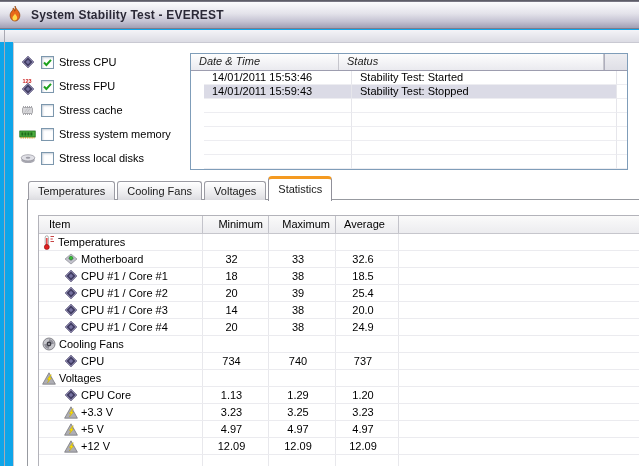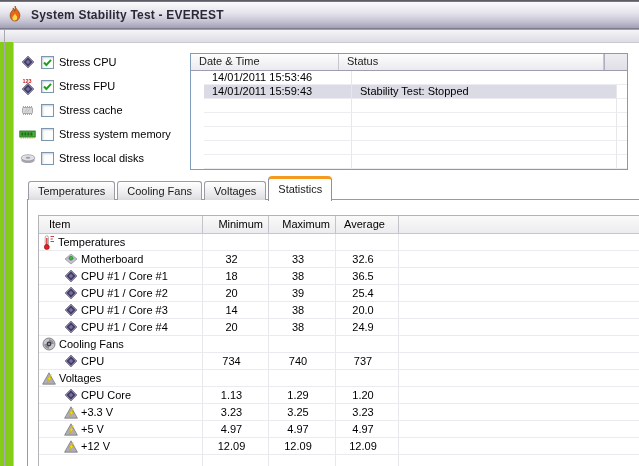--- a/index.html
+++ b/index.html
@@ -1,19 +1,19 @@
 <!DOCTYPE html>
 <html><head>
 <meta charset="utf-8">
 <style>
   * { margin:0; padding:0; box-sizing:border-box; }
   body { background:#ffffff; font-family:"Liberation Sans", sans-serif; }
   #window {
     position:relative; width:639px; height:466px; overflow:hidden;
-    background:#84cc16; font-size:11px; color:#000;
+    background:#0ea5e9; font-size:11px; color:#000;
   }
   
   #top-edge { position:absolute; top:0; left:0; right:0; height:2px;
     background:linear-gradient(#50505a,#84828f); }
   
   #titlebar {
     position:absolute; top:2px; left:0; right:0; height:27px;
     background:linear-gradient(180deg,#fbfbfd 0%,#e3e2ea 45%,#c4c2d2 75%,#a19fb4 100%);
     border-bottom:1px solid #7e7c8c;
     display:flex; align-items:center;
@@ -32,21 +32,21 @@
   .stress-row { height:24px; display:flex; align-items:center; }
   .stress-icon { width:19px; display:flex; justify-content:center; align-items:center; }
   .checkbox { width:13px; height:13px; border:1px solid #7c97ad; background:#fff;
     margin-left:4px; display:flex; align-items:center; justify-content:center;
     box-shadow:inset 1px 1px 2px rgba(70,95,125,.3); }
   .stress-label { margin-left:5px; white-space:nowrap; }
   
   #log-table { position:absolute; left:190px; top:53px; width:438px; height:117px;
     border:1px solid #7f9db9; background:#fff; overflow:hidden; }
   #log-header { display:flex; height:17px;
-    background:linear-gradient(#fefefe,#eaeaef); border-bottom:1px solid #9d9daf; }
+    background:linear-gradient(#fefefe,#eaeaef); border-bottom:1px solid #9d9daf;font-style:italic; }
   .log-hcell { padding:1px 0 0 8px; border-right:1px solid #c6c6cd; color:#1c1c1c;
     white-space:nowrap; overflow:hidden; }
   .log-hcell.c1 { width:148px; }
   .log-hcell.c2 { width:265px; }
   .log-hfill { flex:1; background:linear-gradient(#ededf1,#dfdfe6); border-left:1px solid #aeaebc; }
   .log-row { display:flex; height:14px;margin-left:13px; }
   .log-cell { padding:0 0 0 8px; border-right:1px solid #e6e6eb; border-bottom:1px solid #ededf1;
     font-size:11px; line-height:13px; white-space:nowrap; overflow:hidden; }
   .log-cell.c1 { width:148px; }
   .log-cell.c2 { width:265px; }
@@ -182,20 +182,21 @@
 
   <div id="log-table">
     <div id="log-header">
       <div class="log-hcell c1">Date &amp; Time</div>
       <div class="log-hcell c2">Status</div>
       <div class="log-hfill"></div>
     </div>
     <div id="log-rows">
         <div class="log-row">
           <div class="log-cell c1">14/01/2011 15:53:46</div>
+          <div class="log-cell c2">Stability Test: Started</div>
           <div class="log-fill"></div>
         </div>
         <div class="log-row selected">
           <div class="log-cell c1">14/01/2011 15:59:43</div>
           <div class="log-cell c2">Stability Test: Stopped</div>
           <div class="log-fill"></div>
         </div>
         <div class="log-row">
           <div class="log-cell c1"></div>
           <div class="log-cell c2"></div>
@@ -280,21 +281,21 @@
               <svg width="14" height="14" viewBox="0 0 14 14">
                 <polygon points="7,1 13,7 7,13 1,7" fill="#8d89ad" stroke="#5a5678" stroke-width="0.6"></polygon>
                 <polygon points="7,2.6 11.4,7 7,11.4 2.6,7" fill="#3f3b61"></polygon>
                 <polygon points="7,4.8 9.2,7 7,9.2 4.8,7" fill="#7672a0"></polygon>
               </svg>
             </span>
             <span>CPU #1 / Core #1</span>
           </div>
           <div class="cell-num min">18</div>
           <div class="cell-num max">38</div>
-          <div class="cell-num avg">36.5</div>
+          <div class="cell-num avg">18.5</div>
           <div class="cell-fill"></div>
         </div>
         <div class="stats-row item">
           <div class="cell-item">
             <span class="row-icon">
               <svg width="14" height="14" viewBox="0 0 14 14">
                 <polygon points="7,1 13,7 7,13 1,7" fill="#8d89ad" stroke="#5a5678" stroke-width="0.6"></polygon>
                 <polygon points="7,2.6 11.4,7 7,11.4 2.6,7" fill="#3f3b61"></polygon>
                 <polygon points="7,4.8 9.2,7 7,9.2 4.8,7" fill="#7672a0"></polygon>
               </svg>

